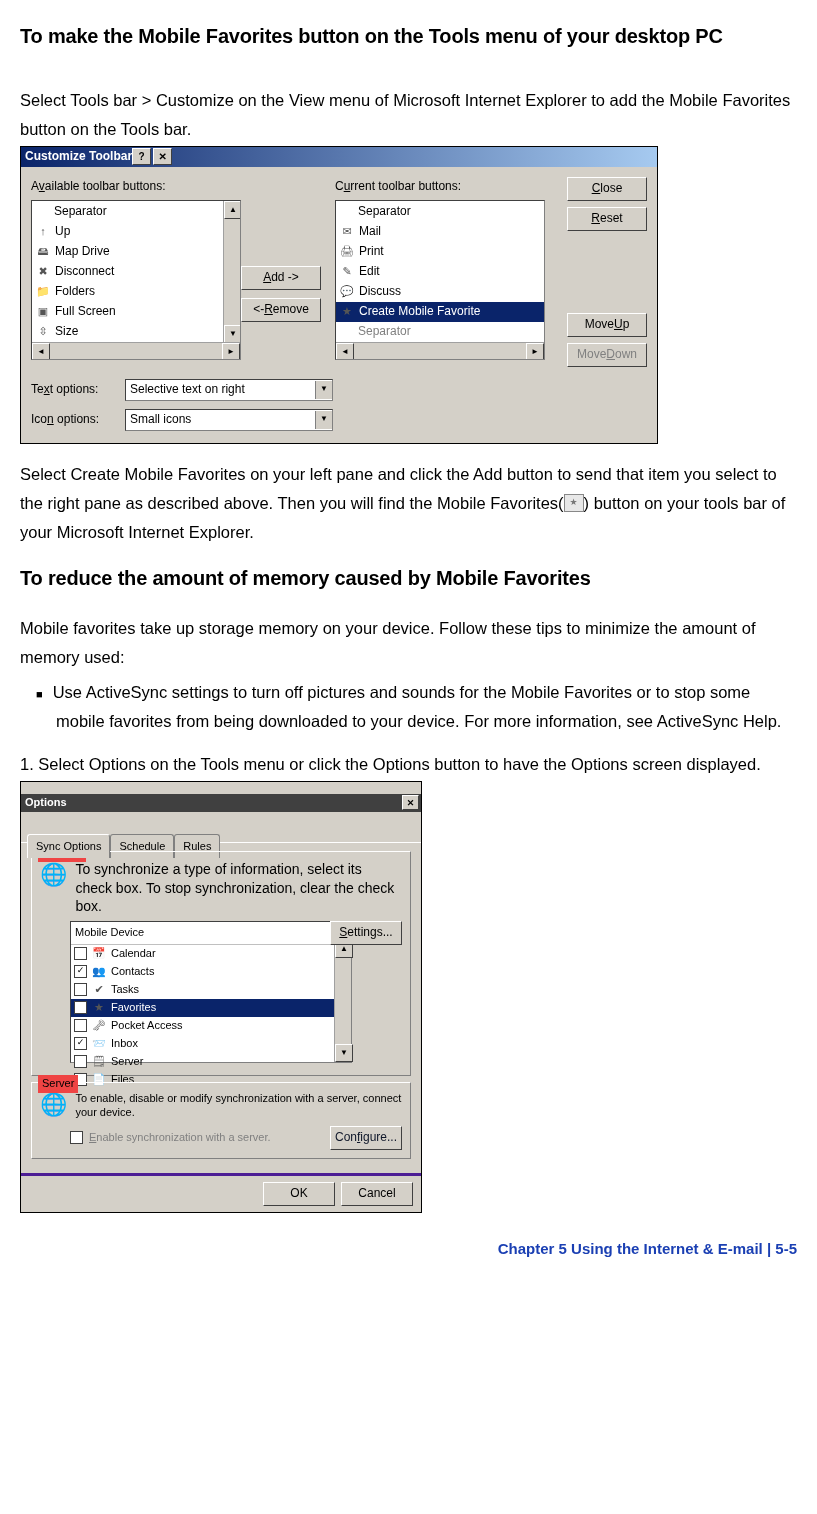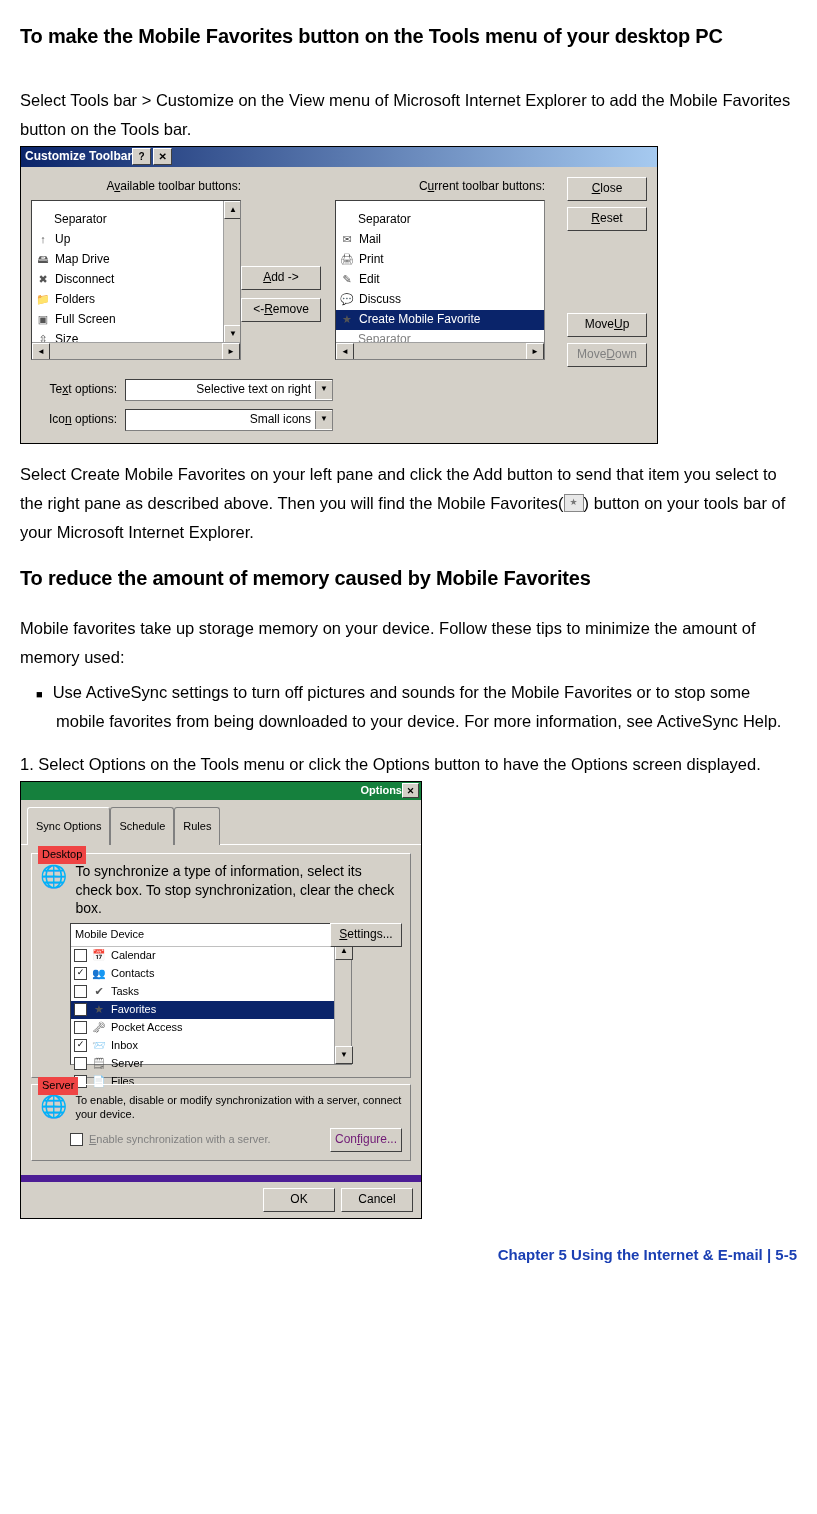--- a/index.html
+++ b/index.html
@@ -42,36 +42,36 @@
   }
   .titlebar .tbtns { display: flex; gap: 2px; }
   .tbtn {
     width: 17px; height: 15px;
     background: #d4d0c8;
     border: 1px solid #fff;
     border-right-color: #404040; border-bottom-color:#404040;
     font-size:10px; display:flex; align-items:center; justify-content:center;
     color:#000; font-weight:bold;
   }
-  .ct-body { padding: 10px 10px 12px 10px; text-align: right; }
+  .ct-body { padding: 10px 10px 12px 10px; }
   .ct-row { display:flex; }
   .ct-col-left { width: 210px; }
   .ct-col-mid { width: 90px; display:flex; flex-direction:column; justify-content:center; gap:8px; padding-top:44px;}
   .ct-col-right-list { width: 210px; margin-left:4px;}
   .ct-col-buttons { flex:1; display:flex; flex-direction:column; align-items:flex-end; gap:6px; padding-left:10px;}
   .lbl { font-size:12px; margin-bottom:4px; display:block; }
   .listbox {
     background:#fff;
     border:1px solid #808080;
     border-top-color:#404040; border-left-color:#404040;
     height: 158px;
     overflow:hidden;
     position:relative;
   }
-  .listbox-inner { position:absolute; inset:0; padding:9px 0; overflow:hidden;}
+  .listbox-inner { position:absolute; inset:0; padding:1px 0; overflow:hidden;}
   .lb-item {
     display:flex; align-items:center; gap:4px;
     padding:1px 2px 1px 3px;
     height:18px;
     font-size:12px;
     white-space:nowrap;
   }
   .lb-item.selected { background:#0a246a; color:#fff; }
   .lb-item.disabled { color:#808080; }
   .lb-sep { color:#000; padding-left:22px; }
@@ -132,29 +132,29 @@
   
   .opts-dialog {
     width: 400px;
     border:1px solid #000;
     background:#d4d0c8;
     font-family:"Tahoma", Arial, sans-serif;
     font-size:11px;
     margin-bottom: 24px;
   }
   .opts-titlebar {
-    background:#15803d; color:#fff; font-weight:bold; font-size:11px;
-    height:18px; display:flex; align-items:center; justify-content:flex-end; padding:0 2px 0 4px;
+    background:#404040; color:#fff; font-weight:bold; font-size:11px;
+    height:18px; display:flex; align-items:center; justify-content:space-between; padding:0 2px 0 4px;margin-top:12px;
   }
   .tabstrip { display:flex; gap:0; padding:6px 6px 0 6px; border-bottom:1px solid #fff;}
   .tab {
-    padding:10px 8px; font-size:11px; background:#d4d0c8;
+    padding:3px 8px; font-size:11px; background:#d4d0c8;
     border:1px solid #808080; border-bottom:none;
     border-top-left-radius:3px; border-top-right-radius:3px;
-    position:relative; top:1px;
+    position:relative; top:16px;
   }
   .tab.active { background:#d4d0c8; border-top-color:#fff; border-left-color:#fff; z-index:2;}
   .tab.inactive { background:#d4d0c8; color:#000;}
   .opts-body { padding:8px 10px 8px 10px; }
   .grp { border:1px solid #808080; border-top-color:#fff; border-left-color:#fff; padding:8px; margin-bottom:6px; position:relative;}
   .grp-title { position:absolute; top:-8px; left:6px; font-size:11px; background:#ef4444; padding:0 4px;}
   .desk-row { display:flex; gap:8px; align-items:flex-start; margin-bottom:6px;}
   .globe { width:28px; height:28px; display:flex; align-items:center; justify-content:center; font-size:22px;}
   .syncbox {
     background:#fff; border:1px solid #808080; border-top-color:#404040; border-left-color:#404040;
@@ -162,22 +162,22 @@
   }
   .syncbox .hdr { border-bottom:1px solid #c0c0c0; padding:2px 4px; font-size:11px; display:flex; justify-content:space-between;}
   .sync-item { display:flex; align-items:center; gap:4px; padding:1px 3px; font-size:11px; height:16px;}
   .sync-item.selected { background:#0a246a; color:#fff;}
   .chk { width:11px; height:11px; border:1px solid #404040; background:#fff; font-size:9px; line-height:9px; text-align:center;}
   .sync-sv { position:absolute; top:18px; right:0; bottom:0; width:16px; background:#d4d0c8; display:flex; flex-direction:column; justify-content:space-between; border-left:1px solid #a0a0a0;}
   .settings-btn { position:absolute; right:-78px; top:0; }
   .clock-row { margin:6px 0 0 30px; display:flex; align-items:center; gap:6px; font-size:11px;}
   .server-row { display:flex; gap:8px; align-items:flex-start;}
   .srv-enable { margin:6px 0 0 30px; display:flex; align-items:center; gap:6px; font-size:11px;text-align:right;}
-  .config-btn { color:#701a75; margin-left:auto;}
-  .opts-footer { display:flex; justify-content:flex-end; gap:6px; padding:6px 8px; border-top:7px solid #4c1d95;}
+  .config-btn { color:#0f172a; margin-left:auto;}
+  .opts-footer { display:flex; justify-content:flex-end; gap:6px; padding:6px 8px; border-top:3px solid #4c1d95;}
 
   .footer { text-align:right; margin-top:18px; font-weight:bold; color:#1a3fb3; font-size:15px; }
   .footer .sep { color:#1a3fb3; }
 
   .u { text-decoration: underline; }
 </style>
 </head>
 <body>
 
 <h2 class="section-title">To make the Mobile Favorites button on the Tools menu of your desktop PC</h2>

